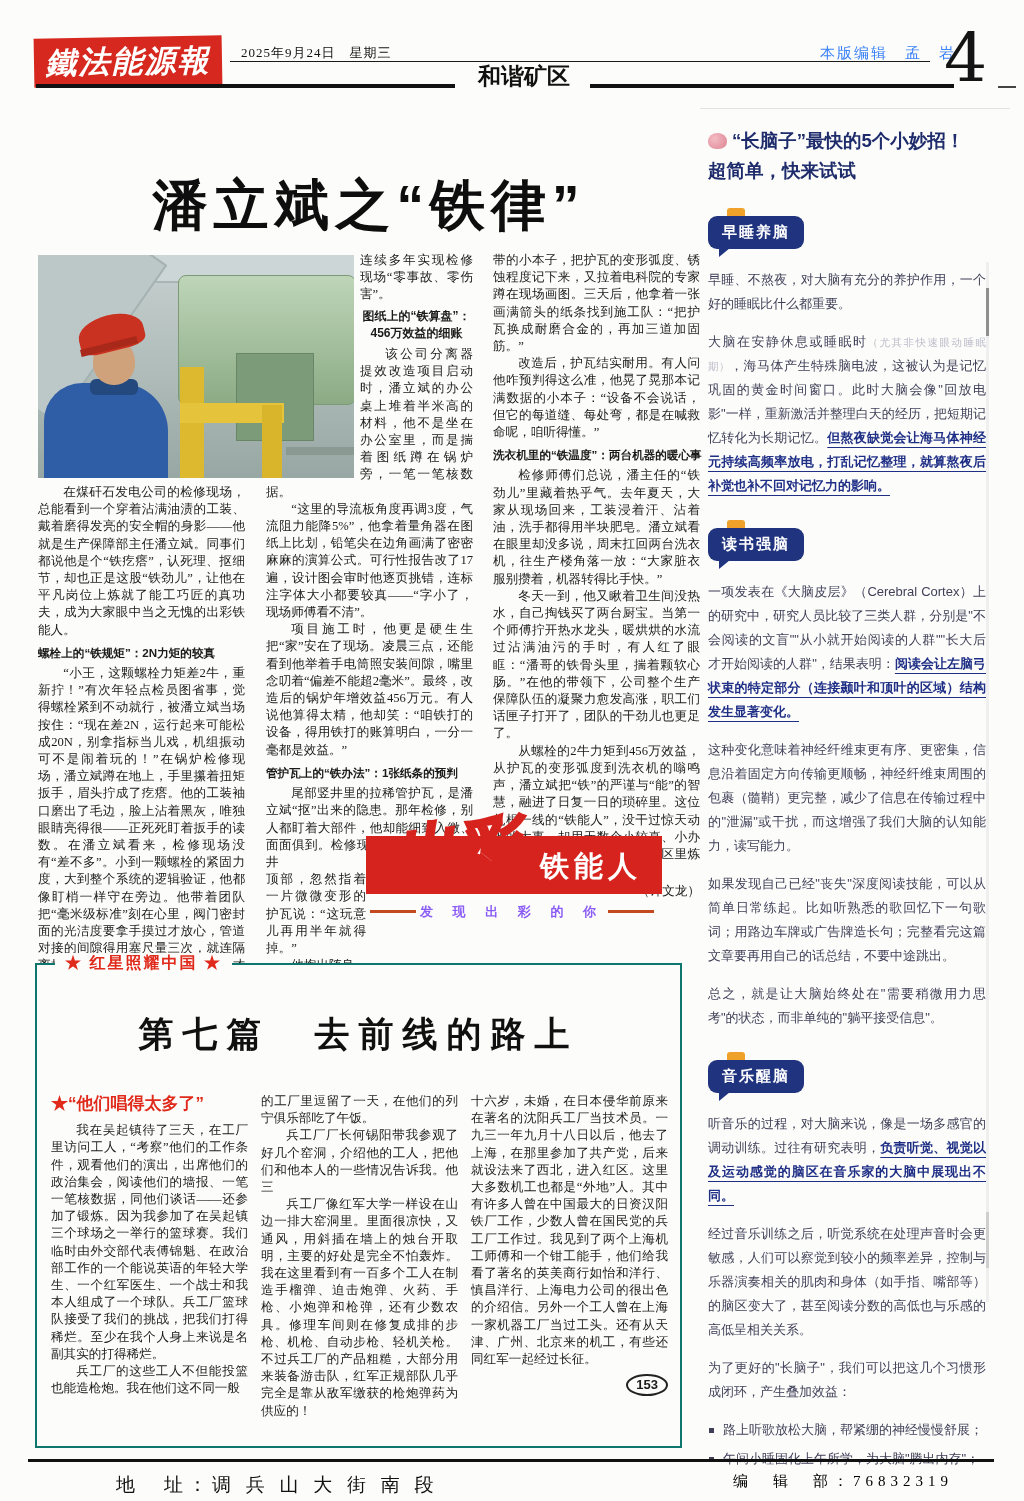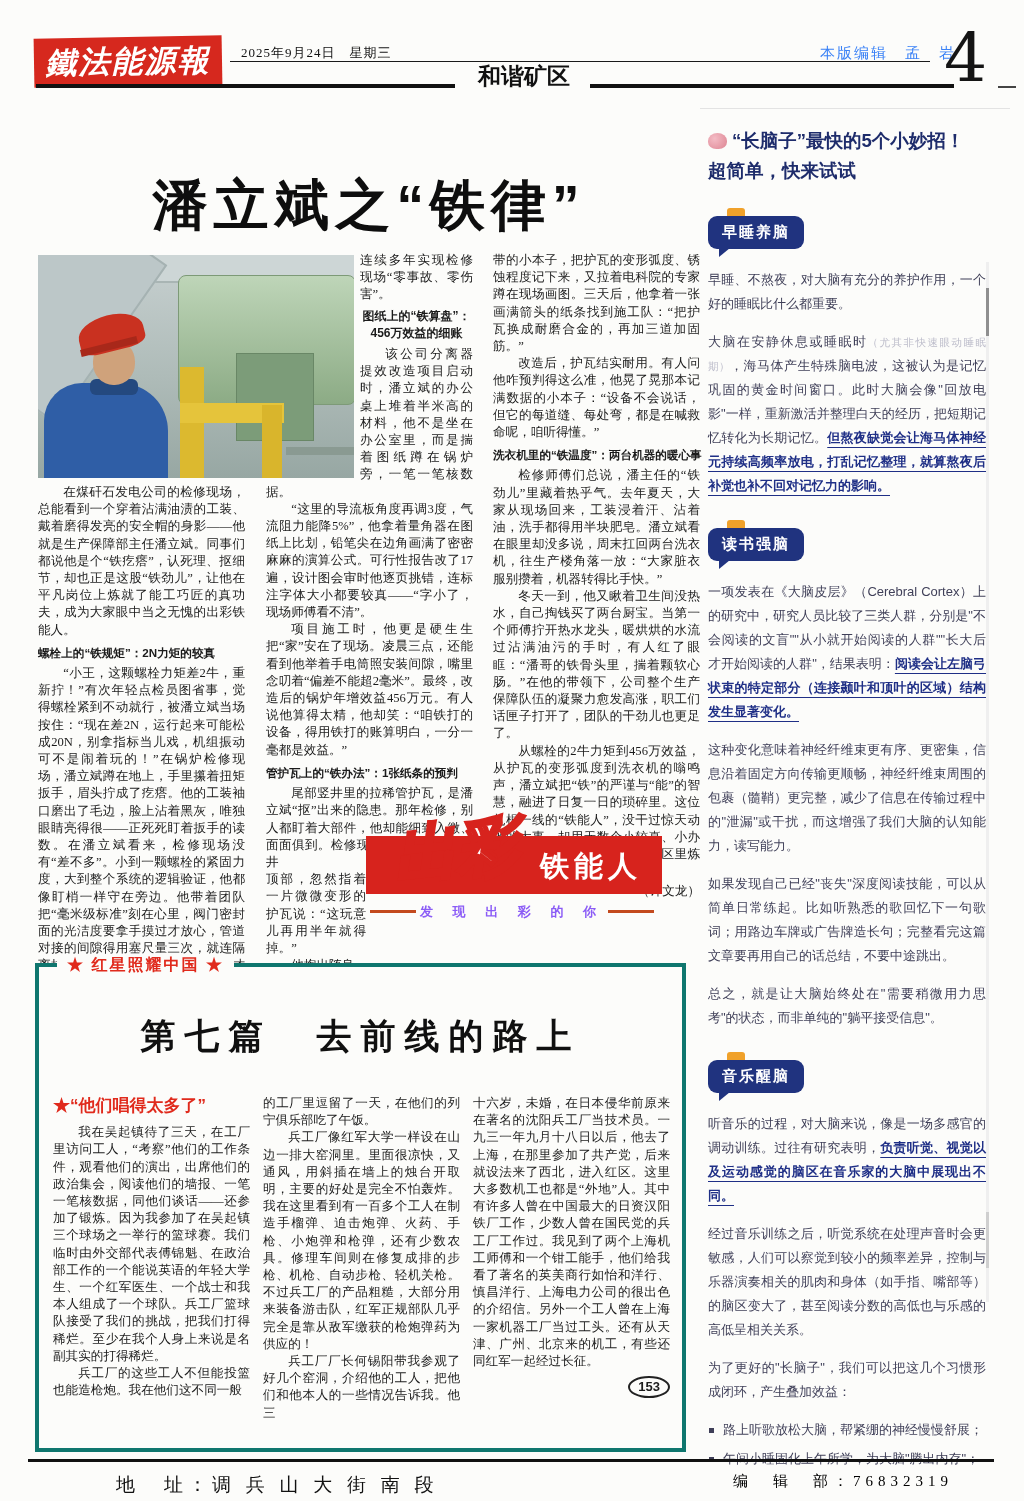--- a/index.html
+++ b/index.html
@@ -67,21 +67,21 @@
   .banner{position:absolute;left:366px;top:836px;width:296px;height:58px;background:#d7231d;}
   .banner-script{position:absolute;left:28px;top:-28px;color:#ffffff;font:italic 700 62px "DejaVu Serif",serif;
                  transform:rotate(-6deg);-webkit-text-stroke:3px #d7231d;}
   .banner-title{position:absolute;right:20px;top:11px;color:#fff;
                 font-family:"Liberation Sans",sans-serif;font-weight:700;font-size:29px;letter-spacing:5px;}
   .tagline{position:absolute;left:366px;top:903px;width:296px;text-align:left;color:#8b5cf6;
            font-family:"Liberation Sans",sans-serif;font-weight:700;font-size:13px;letter-spacing:8px;}
   .dash{display:inline-block;width:46px;height:3px;background:#c34a1e;vertical-align:3px;margin:0 4px;}
 
   
-  .redbox{position:absolute;left:35px;top:963px;width:643px;height:481px;border:4px solid #0f766e;background:#fcfcfa;}
+  .redbox{position:absolute;left:35px;top:963px;width:643px;height:481px;border:2px solid #0f766e;background:#fcfcfa;}
   .redbox-label{position:absolute;left:18px;top:-12px;background:#fcfcfa;padding:0 10px;color:#e02a1c;
                 font-family:"Liberation Sans",sans-serif;font-weight:700;font-size:16px;letter-spacing:2px;}
   .redbox-title{margin-top:46px;text-align:center;font-family:"Liberation Sans",sans-serif;
                 font-weight:700;font-size:35px;letter-spacing:9px;color:#101010;}
   .redbox-cols{position:absolute;left:14px;top:128px;width:617px;font-size:12.6px;line-height:17.2px;text-align:justify;}
   .rc{position:absolute;top:0;width:197px;}
   .rc1{left:0;}.rc2{left:210px;}.rc3{left:420px;}
   .red-sub{color:#e02a1c;font-family:"Liberation Sans",sans-serif;font-weight:700;font-size:17px;
            margin:2px 0 10px;text-indent:0;text-align:left;}
   .oval{float:right;margin-top:6px;border:2px solid #222;border-radius:50%;padding:0 8px;
@@ -195,22 +195,22 @@
     <div class="redbox-label">★ 红星照耀中国 ★</div>
     <div class="redbox-title">第七篇　去前线的路上</div>
     <div class="redbox-cols">
       <div class="rc rc1">
         <p class="red-sub">★“他们唱得太多了”</p>
         <p class="bp">我在吴起镇待了三天，在工厂里访问工人，“考察”他们的工作条件，观看他们的演出，出席他们的政治集会，阅读他们的墙报、一笔一笔核数据，同他们谈话——还参加了锻炼。因为我参加了在吴起镇三个球场之一举行的篮球赛。我们临时由外交部代表傅锦魁、在政治部工作的一个能说英语的年轻大学生、一个红军医生、一个战士和我本人组成了一个球队。兵工厂篮球队接受了我们的挑战，把我们打得稀烂。至少在我个人身上来说是名副其实的打得稀烂。</p>
         <p class="bp">兵工厂的这些工人不但能投篮也能造枪炮。我在他们这不同一般</p>
       </div>
       <div class="rc rc2">
         <p class="bp noind">的工厂里逗留了一天，在他们的列宁俱乐部吃了午饭。</p>
+        <p class="bp">兵工厂厂长何锡阳带我参观了好几个窑洞，介绍他的工人，把他们和他本人的一些情况告诉我。他三</p>
         <p class="bp">兵工厂像红军大学一样设在山边一排大窑洞里。里面很凉快，又通风，用斜插在墙上的烛台开取明，主要的好处是完全不怕轰炸。我在这里看到有一百多个工人在制造手榴弹、迫击炮弹、火药、手枪、小炮弹和枪弹，还有少数农具。修理车间则在修复成排的步枪、机枪、自动步枪、轻机关枪。不过兵工厂的产品粗糙，大部分用来装备游击队，红军正规部队几乎完全是靠从敌军缴获的枪炮弹药为供应的！</p>
-        <p class="bp">兵工厂厂长何锡阳带我参观了好几个窑洞，介绍他的工人，把他们和他本人的一些情况告诉我。他三</p>
       </div>
       <div class="rc rc3">
         <p class="bp noind">十六岁，未婚，在日本侵华前原来在著名的沈阳兵工厂当技术员。一九三一年九月十八日以后，他去了上海，在那里参加了共产党，后来就设法来了西北，进入红区。这里大多数机工也都是“外地”人。其中有许多人曾在中国最大的日资汉阳铁厂工作，少数人曾在国民党的兵工厂工作过。我见到了两个上海机工师傅和一个钳工能手，他们给我看了著名的英美商行如怡和洋行、慎昌洋行、上海电力公司的很出色的介绍信。另外一个工人曾在上海一家机器工厂当过工头。还有从天津、广州、北京来的机工，有些还同红军一起经过长征。</p>
         <span class="oval">153</span>
       </div>
     </div>
   </div>
 
   <div class="sb-topline"></div>
   <div class="sb-scroll-track"></div>

